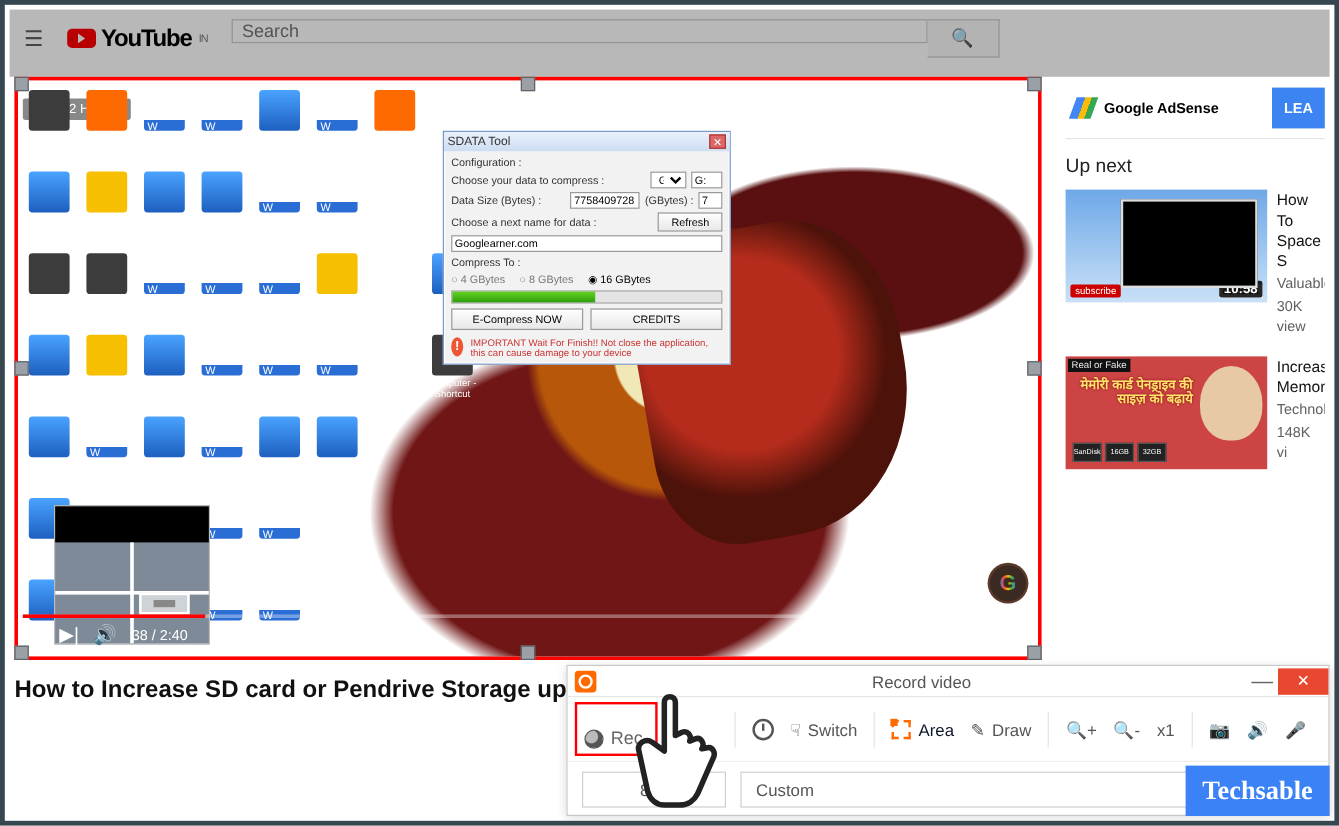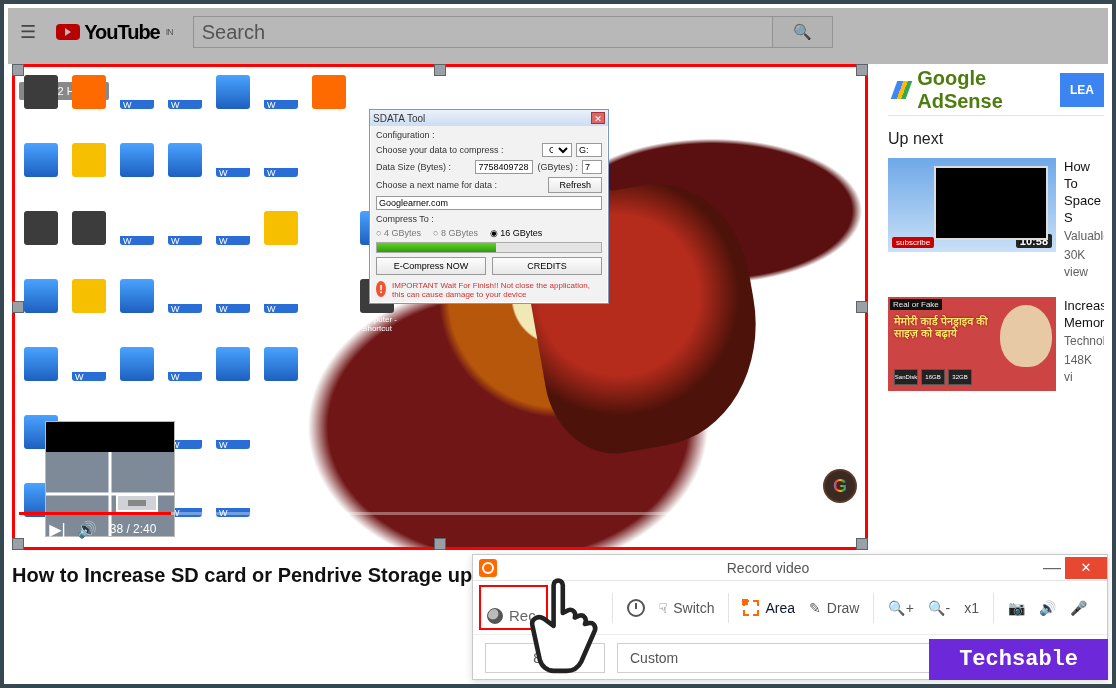--- a/index.html
+++ b/index.html
@@ -6,21 +6,21 @@
   body { width:1116px; height:688px; overflow:hidden; background:#fff; position:relative; border:4px solid #37474f; }
 
   
   .yt-head { height:56px; display:flex; align-items:center; padding:0 16px; gap:20px; }
   .hamb { font-size:18px; color:#606060; }
   .yt-logo { font-size:20px; font-weight:900; letter-spacing:-1px; display:flex; align-items:center; gap:4px;}
   .yt-logo .play { width:24px; height:16px; background:#ff0000; border-radius:4px; display:flex;align-items:center;justify-content:center;}
   .yt-logo .play::after{content:"";border-left:6px solid #fff;border-top:4px solid transparent;border-bottom:4px solid transparent;}
   .yt-logo sup{font-size:9px;font-weight:400;color:#7b7b7b;margin-left:2px;}
   .searchwrap{flex:1;max-width:640px;display:flex;}
-  .searchbox{flex:1;height:32px;border:1px solid #ccc;padding:0 8px;font-size:20px;color:#888;background:#fff;}
+  .searchbox{flex:1;height:20px;border:1px solid #ccc;padding:0 8px;font-size:15px;color:#888;background:#fff;}
   .searchbtn{width:60px;height:32px;border:1px solid #ccc;border-left:none;background:#f8f8f8;display:flex;align-items:center;justify-content:center;font-size:15px;color:#555;}
 
   
   .dim{position:absolute;left:4px;right:4px;top:4px;height:56px;background:rgba(0,0,0,.28);pointer-events:none;}
 
   .sel-label{position:absolute;left:15px;top:46px;background:#888;color:#fff;font-size:11px;padding:3px 10px;border-radius:2px;margin-top:32px;}
 
   
   .content{display:flex;gap:20px;padding:0 8px 0 8px;margin-top:4px;}
 
@@ -90,33 +90,33 @@
   .title{margin-top:14px;font-size:20px;color:#111;}
   .meta{margin-top:10px;display:flex;align-items:center;gap:24px;color:#606060;font-size:15px;}
   .meta .grow{flex:1;}
   .thumbup{display:flex;align-items:center;gap:6px;color:#909090;font-size:14px;}
 
   
   .right{flex:1;min-width:0;}
   .ad{height:218px;background:#fcd34d;display:flex;align-items:center;justify-content:center;color:#fff;font-size:19px;font-weight:500;text-align:center;padding:0 12px;overflow:hidden;}
   .adsense{height:52px;background:#fff;display:flex;align-items:center;gap:8px;border-bottom:1px solid #e5e5e5;padding-left:6px;}
   .gbar{width:18px;height:18px;background:linear-gradient(90deg,#4285f4 0 40%,#fbbc05 40% 70%,#34a853 70%);transform:skewX(-20deg);}
-  .adsense b{font-size:20px;color:#4d7c0f;font-weight:600;}
+  .adsense b{font-size:12px;color:#000000;font-weight:600;}
   .lea{background:#3b84f2;color:#fff;font-size:12px;font-weight:600;padding:10px 10px;margin-left:auto;}
   .upnext{font-size:16px;color:#222;margin:14px 0 10px;}
   .reco{display:flex;gap:8px;margin-bottom:16px;}
   .reco .th{width:168px;height:94px;background:#3b6ea5;position:relative;flex-shrink:0;overflow:hidden;}
   .reco .th.dos{background:linear-gradient(#6ea8e8,#c9e0f7);}
   .reco .th.dos::after{content:"";position:absolute;right:8px;top:8px;width:110px;height:70px;background:#000;border:2px solid #ddd;}
   .reco .th .sub{position:absolute;left:4px;bottom:4px;background:#cc0000;color:#fff;font-size:8px;padding:1px 4px;border-radius:2px;}
   .reco .th .brand{position:absolute;right:4px;bottom:4px;background:#fff;color:#000;font-size:8px;padding:1px 3px;}
   .reco .th .dur{position:absolute;right:4px;bottom:4px;background:rgba(0,0,0,.85);color:#fff;font-size:11px;padding:1px 4px;border-radius:2px;font-weight:600;}
   .reco .th.hindi{background:#c44;}
   .reco .th.hindi .t1{position:absolute;left:2px;top:2px;background:#111;color:#e8e8e8;font-size:8px;padding:1px 3px;}
-  .reco .th.hindi .hin{position:absolute;left:6px;top:18px;right:62px;color:#ffe36b;font-size:11px;font-weight:700;line-height:12px;text-shadow:0 0 2px #7a0000;}
+  .reco .th.hindi .hin{position:absolute;left:6px;top:18px;right:62px;color:#ffe36b;font-size:11px;font-weight:700;line-height:12px;text-shadow:0 0 2px #7a0000;text-align:right;}
   .reco .th.hindi .face{position:absolute;right:4px;top:8px;width:52px;height:62px;background:#e8c9a6;border-radius:50% 50% 45% 45%;}
   .reco .th.hindi .cards{position:absolute;left:6px;bottom:6px;display:flex;gap:3px;}
   .reco .th.hindi .cards span{width:24px;height:16px;background:#222;color:#fff;font-size:6px;display:flex;align-items:center;justify-content:center;border:1px solid #555;}
   .reco .txt{font-size:13px;color:#111;line-height:17px;overflow:hidden;}
   .reco .txt .ch{color:#606060;font-size:12px;margin-top:2px;}
 
   
   .ice{position:absolute;left:468px;bottom:4px;right:4px;height:126px;background:#fff;border:1px solid #c9c9c9;box-shadow:0 2px 8px rgba(0,0,0,.15);}
   .ice .hdr{height:26px;display:flex;align-items:center;border-bottom:1px solid #e6e6e6;padding-left:6px;}
   .ice .hdr .i{width:18px;height:18px;background:#ff6a00;border-radius:3px;display:flex;align-items:center;justify-content:center;}
@@ -136,21 +136,21 @@
   .recbox .dot{width:16px;height:16px;border-radius:50%;background:radial-gradient(circle at 35% 35%, #bbb 0 5px, #555 6px 9px);border:1px solid #555;}
   .recbox .lbl{font-size:15px;color:#666;}
   .ice .row2{display:flex;gap:12px;padding:8px 12px;}
   .ice .row2 .box{border:1px solid #cfcfcf;height:30px;display:flex;align-items:center;padding:0 12px;font-size:14px;color:#555;}
 
   
   .hand{position:absolute;width:92px;height:112px;pointer-events:none;}
   .hand svg{width:100%;height:100%;}
 
   
-  .techs{position:absolute;right:4px;bottom:4px;background:#6d28d9;color:#fff;font-size:22px;font-weight:700;padding:8px 30px;font-family:Liberation Mono, monospace;}
+  .techs{position:absolute;right:4px;bottom:4px;background:#3b82f6;color:#fff;font-size:22px;font-weight:700;padding:8px 14px;font-family:Liberation Serif, serif;}
 
 </style>
 </head>
 <body>
 
 <div class="yt-head">
   <span class="hamb">☰</span>
   <span class="yt-logo">
     <span class="play"></span>
     <span>YouTube</span>

